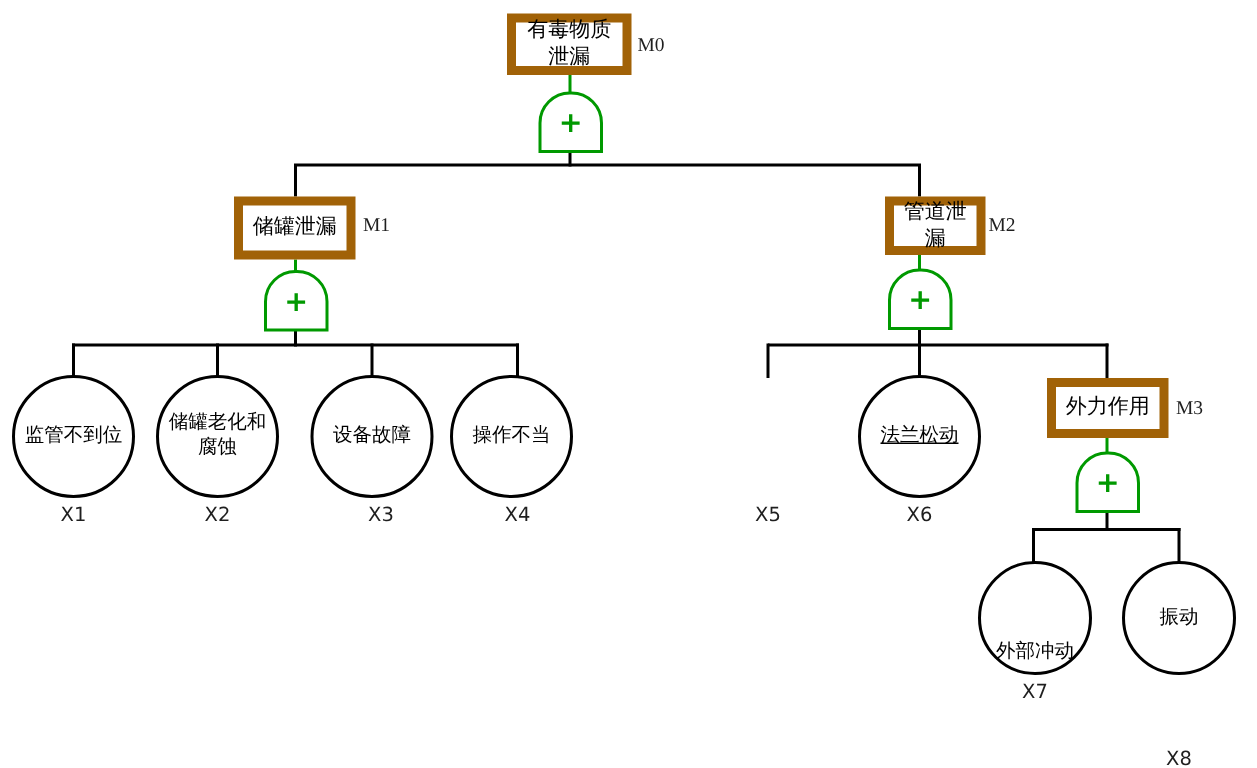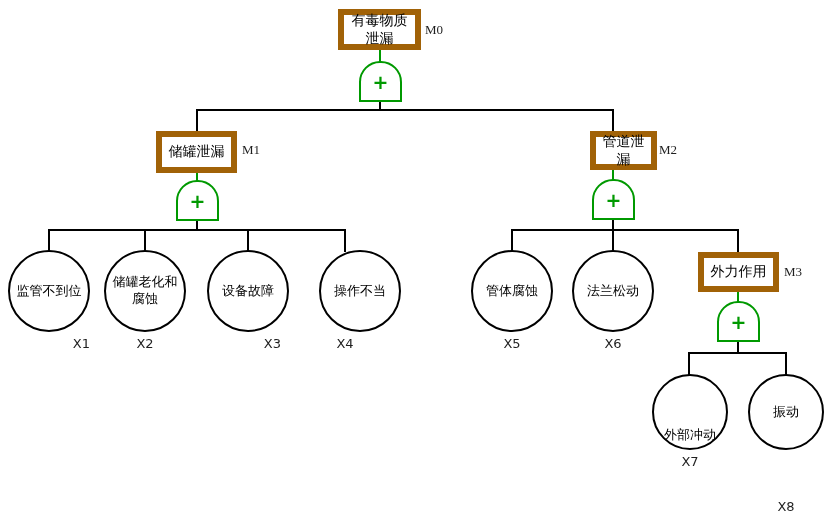--- a/index.html
+++ b/index.html
@@ -157,43 +157,40 @@
     <span>外力作用</span>
   </div>
   <div class="tag" style="left:784px; top:264px;">M3</div>
   <div class="gate" style="left:717px; top:301px;">
     <span class="plus">+</span>
   </div>
 
   <div class="basic-circle" style="left:8px; top:250px; width:82px; height:82px;">
     <span>监管不到位</span>
   </div>
-  <div class="circle-tag" style="left:8px; top:336px; width:82px;text-align:right;">X1</div>
+  <div class="circle-tag" style="left:8px; top:336px; width:82px;">X1</div>
 
   <div class="basic-circle" style="left:104px; top:250px; width:82px; height:82px;">
     <span>储罐老化和腐蚀</span>
   </div>
   <div class="circle-tag" style="left:104px; top:336px; width:82px;">X2</div>
 
   <div class="basic-circle" style="left:207px; top:250px; width:82px; height:82px;">
     <span>设备故障</span>
   </div>
-  <div class="circle-tag" style="left:199px; top:336px; width:82px;text-align:right;">X3</div>
-
-  <div class="basic-circle" style="left:319px; top:250px; width:82px; height:82px;justify-content:center;">
+  <div class="circle-tag" style="left:213px; top:336px; width:82px;">X3</div>
+
+  <div class="basic-circle" style="left:300px; top:250px; width:82px; height:82px;justify-content:center;">
     <span>操作不当</span>
   </div>
   <div class="circle-tag" style="left:304px; top:336px; width:82px;text-align:center;">X4</div>
 
-  <div class="basic-circle" style="left:471px; top:250px; width:82px; height:82px;">
-    <span>管体腐蚀</span>
-  </div>
   <div class="circle-tag" style="left:471px; top:336px; width:82px;">X5</div>
 
-  <div class="basic-circle" style="left:572px; top:250px; width:82px; height:82px;">
+  <div class="basic-circle" style="left:572px; top:250px; width:82px; height:82px;text-decoration:underline;">
     <span>法兰松动</span>
   </div>
   <div class="circle-tag" style="left:572px; top:336px; width:82px;">X6</div>
 
   <div class="basic-circle" style="left:652px; top:374px; width:76px; height:76px;align-items:flex-end;">
     <span>外部冲动</span>
   </div>
   <div class="circle-tag" style="left:652px; top:454px; width:76px;">X7</div>
 
   <div class="basic-circle" style="left:748px; top:374px; width:76px; height:76px;">

